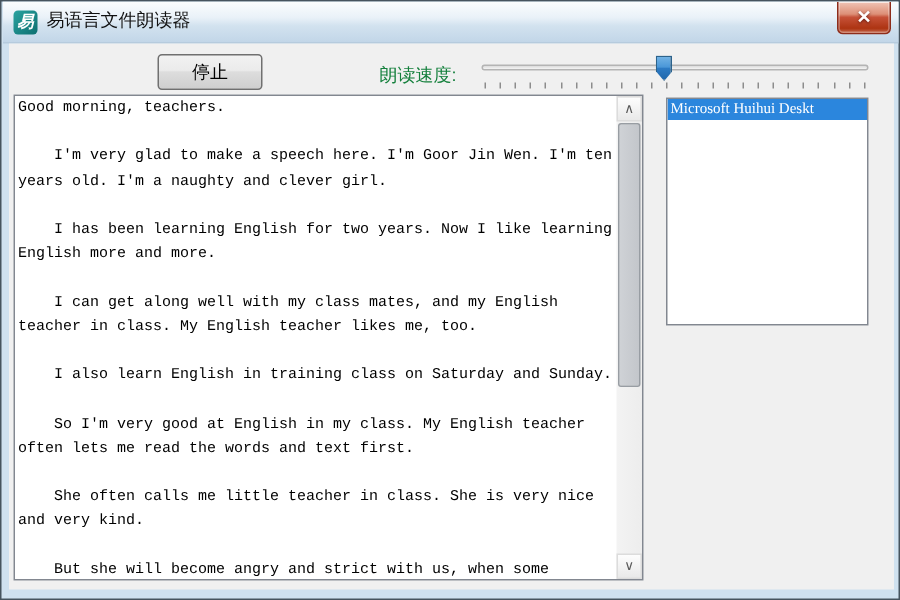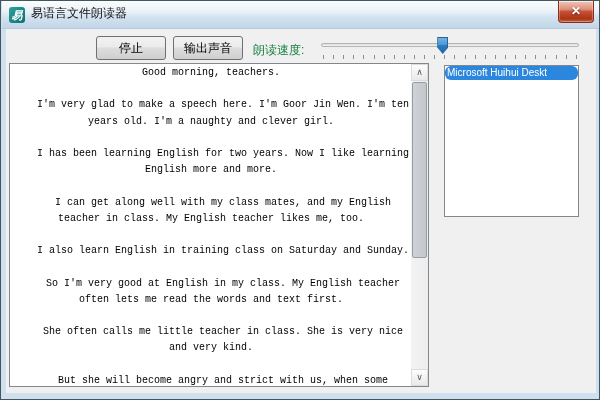--- a/index.html
+++ b/index.html
@@ -60,21 +60,21 @@
   }
   .tick { width:1px; height:4px; background:#8c8c8c; }
 
   .editor {
     position:absolute; left:8px; top:62px; width:420px; height:324px;
     background:#fff; border:1px solid #828790; overflow:hidden;
   }
   .editor-text {
     position:absolute; left:2px; top:1px; right:18px; bottom:0;
     font-family:"Liberation Mono","DejaVu Sans Mono",monospace;
-    font-size:10px; line-height:16.2px; color:#000; white-space:pre; overflow:hidden;text-align:center;
+    font-size:10px; line-height:16.2px; color:#000; white-space:pre; overflow:hidden;
   }
   .scrollbar {
     position:absolute; right:0; top:0; width:17px; height:322px;
     background:linear-gradient(90deg,#f3f3f3,#ededed);
   }
   .scroll-btn {
     position:absolute; left:0; width:17px; height:17px;
     background:linear-gradient(180deg,#fdfdfd,#e9e9e9);
     border:1px solid #dcdcdc; color:#5a5a5a; font-size:9px; text-align:center; line-height:15px;
     cursor:pointer;
@@ -86,42 +86,40 @@
     background:linear-gradient(90deg,#cfd2d6,#c3c6cb); border:1px solid #989da3; border-radius:2px;
     cursor:pointer;
   }
 
   .voice-list {
     position:absolute; left:443px; top:64px; width:135px; height:152px;
     background:#fff; border:1px solid #828790; overflow:hidden;
   }
   .voice-item {
     height:14px; line-height:14px; padding-left:2px; white-space:nowrap; overflow:hidden;
-    font-family:Liberation Sans, sans-serif; font-size:10px; color:#000;
+    font-family:Liberation Serif, serif; font-size:10px; color:#000;
     cursor:pointer;
-    border-radius:6px;
   }
   .voice-item.selected { background:#2b86dd; color:#fff; }
 </style>
 </head>
 <body>
 
 <div class="window">
 
   <div class="titlebar">
     <div class="app-icon">易</div>
     <div class="title-text">易语言文件朗读器</div>
   </div>
   <div class="close-btn">✕</div>
 
   <div class="client"></div>
 
   <div class="btn default" style="left:18px; top:35px;margin-top:40px;">朗读</div>
-  <div class="btn" style="left:95px; top:35px;font-family:Liberation Serif, serif;">停止</div>
-  <div class="btn" style="left:172px; top:35px;">输出声音</div>
+  <div class="btn" style="left:104px; top:35px;font-family:Liberation Serif, serif;">停止</div>
 
   <div class="speed-label">朗读速度:</div>
 
   <div class="slider">
     <div class="slider-track"></div>
     <div class="slider-thumb" style="left: 47%;"></div>
     <div class="slider-ticks">
         <div class="tick"></div>
         <div class="tick"></div>
         <div class="tick"></div>

